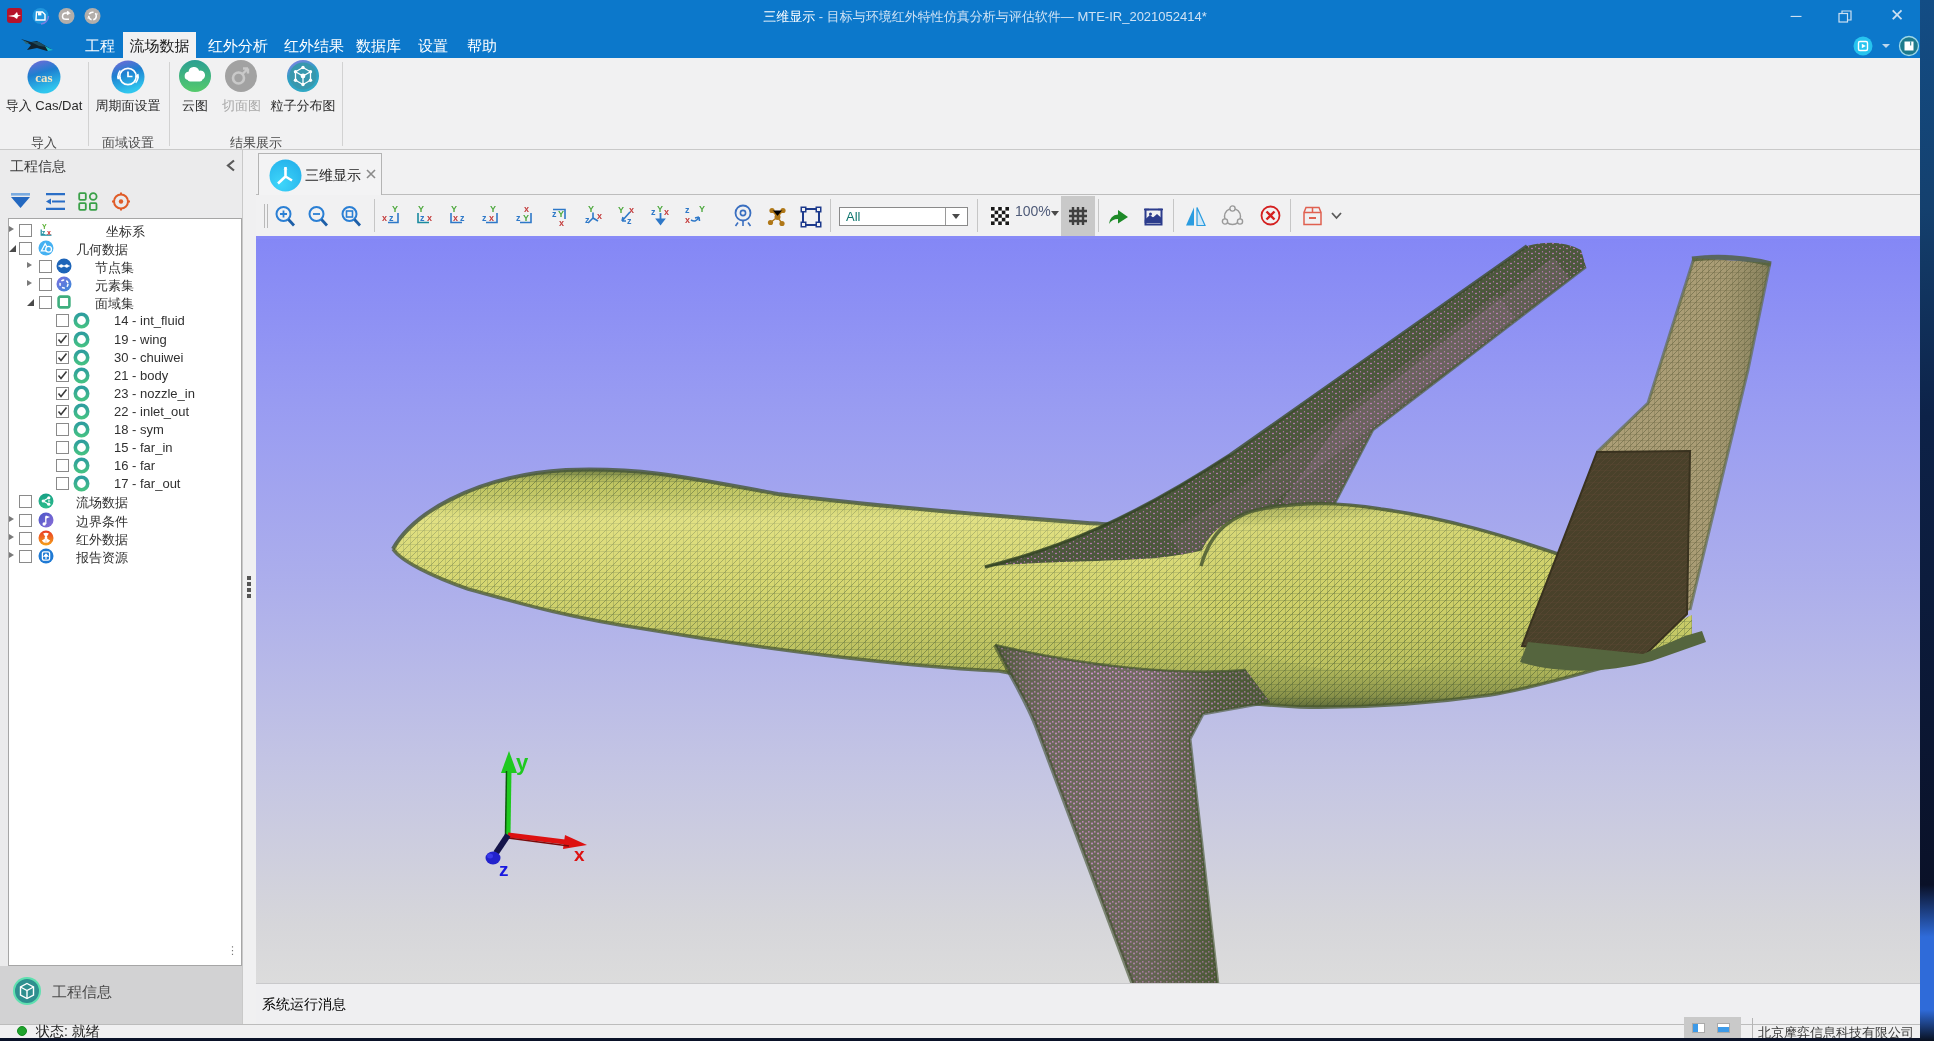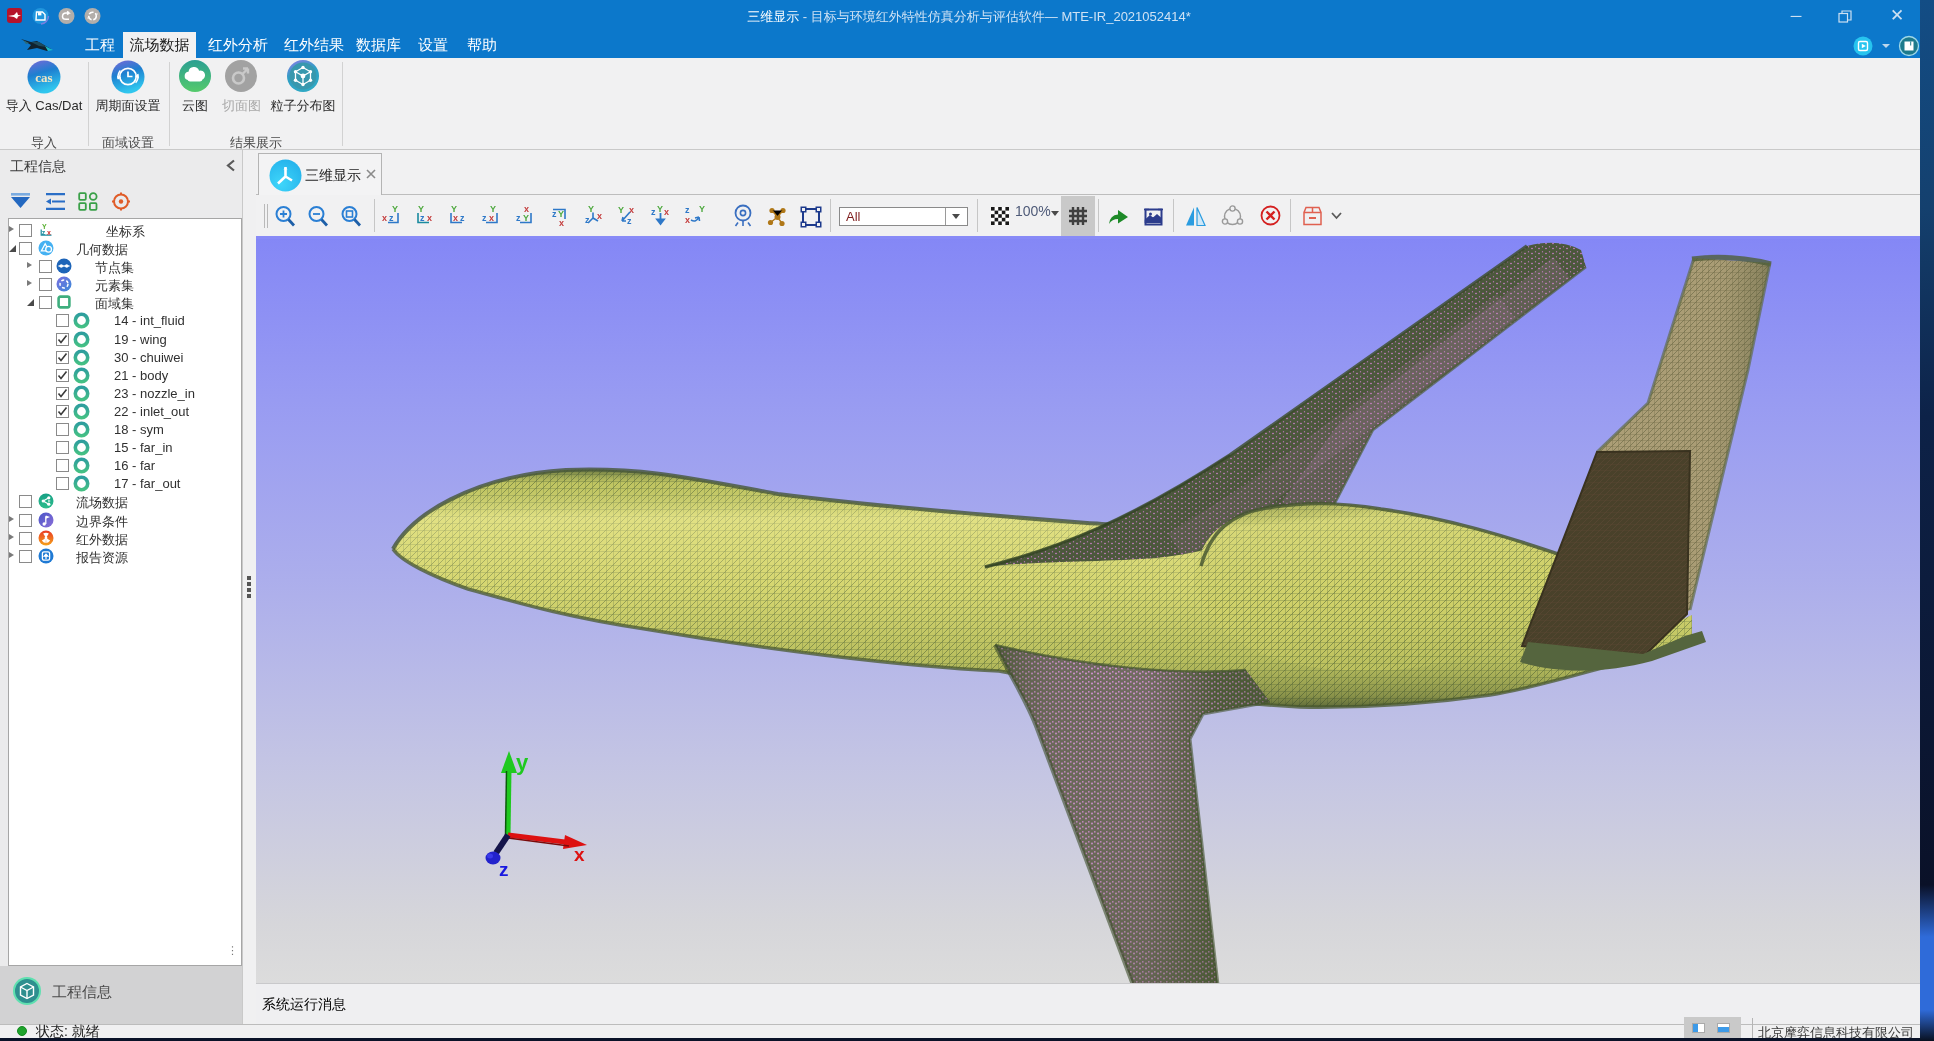--- a/index.html
+++ b/index.html
@@ -2,26 +2,26 @@
 <html><head>
 <meta charset="utf-8">
 <style>
   * { margin:0; padding:0; box-sizing:border-box; }
   html,body { width:1934px; height:1041px; overflow:hidden; font-family:"Liberation Sans", sans-serif; }
   .abs { position:absolute; }
   #page { position:relative; width:1934px; height:1041px; background:#f0f0f0; }
 
   
   #titlebar { left:0; top:0; width:1934px; height:32px; background:#0c78cb; }
-  #titletext { left:0; top:0; width:1914px; height:32px; text-align:center; line-height:33px; font-size:13px; color:#cfe2f4;padding-left:24px; }
+  #titletext { left:16px; top:0; width:1914px; height:32px; text-align:center; line-height:33px; font-size:13px; color:#cfe2f4;padding-left:24px; }
   #titletext b { color:#ffffff; font-weight:normal; }
   .winbtn { position:absolute; top:0; width:34px; height:32px; color:#cde0f2; font-size:15px; text-align:center; line-height:32px; }
 
   
-  #menubar { left:0; top:32px; width:1934px; height:26px; background:#0c78cb;font-family:Liberation Serif, serif; }
+  #menubar { left:0; top:32px; width:1934px; height:26px; background:#0c78cb; }
   .mtab { position:absolute; top:0; height:26px; line-height:27px; font-size:15px; color:#ffffff; }
   .mtab.active { background:#f1f1f2; color:#1a1a1a; text-align:center; }
 
   
   #ribbon { left:0; top:58px; width:1934px; height:92px; background:#f1f1f2; border-bottom:1px solid #c9c9c9; }
   .rsep { position:absolute; top:4px; width:1px; height:84px; background:#d2d2d2; }
   .rlabel { position:absolute; top:76px; width:100px; text-align:center; font-size:13px; color:#4a4a4a; }
   .rbtnlabel { position:absolute; top:39px; text-align:center; font-size:13px; color:#2a2a2a; white-space:nowrap; }
   .ricon { position:absolute; top:1px; }
 
@@ -630,21 +630,21 @@
         </g>
       <g fill="#f1f1f2">
           <rect x="3" y="3" width="3" height="3"></rect>
           <rect x="18" y="3" width="3" height="3"></rect>
           <rect x="3" y="18" width="3" height="3"></rect>
           <rect x="18" y="18" width="3" height="3"></rect>
         </g>
     </svg>
     <div class="tsep" style="left:574px;"></div>
     <div style="position:absolute;left:583px;top:12px;width:129px;height:19px;background:#fff;border:1px solid #8a8a8a;">
-      <div style="position:absolute;left:6px;top:1px;font-size:13px;color:#7f1d1d;">All</div>
+      <div style="position:absolute;left:6px;top:1px;font-size:13px;color:#0f766e;">All</div>
       <div style="position:absolute;right:0;top:0;width:22px;height:17px;border-left:1px solid #9a9a9a;">
         <div style="position:absolute;left:6px;top:6px;width:0;height:0;border-top:5px solid #4a4a4a;border-left:4.5px solid transparent;border-right:4.5px solid transparent;"></div>
       </div>
     </div>
     <div class="tsep" style="left:721px;"></div>
     <svg style="position:absolute;left:735px;top:12px;" width="18" height="18" viewBox="0 0 18 18">
       <rect width="18" height="18" fill="#fff"></rect>
       <g fill="#1a1a1a">
         <rect x="0" y="0" width="3.6" height="3.6"></rect>
           <rect x="7.2" y="0" width="3.6" height="3.6"></rect>

